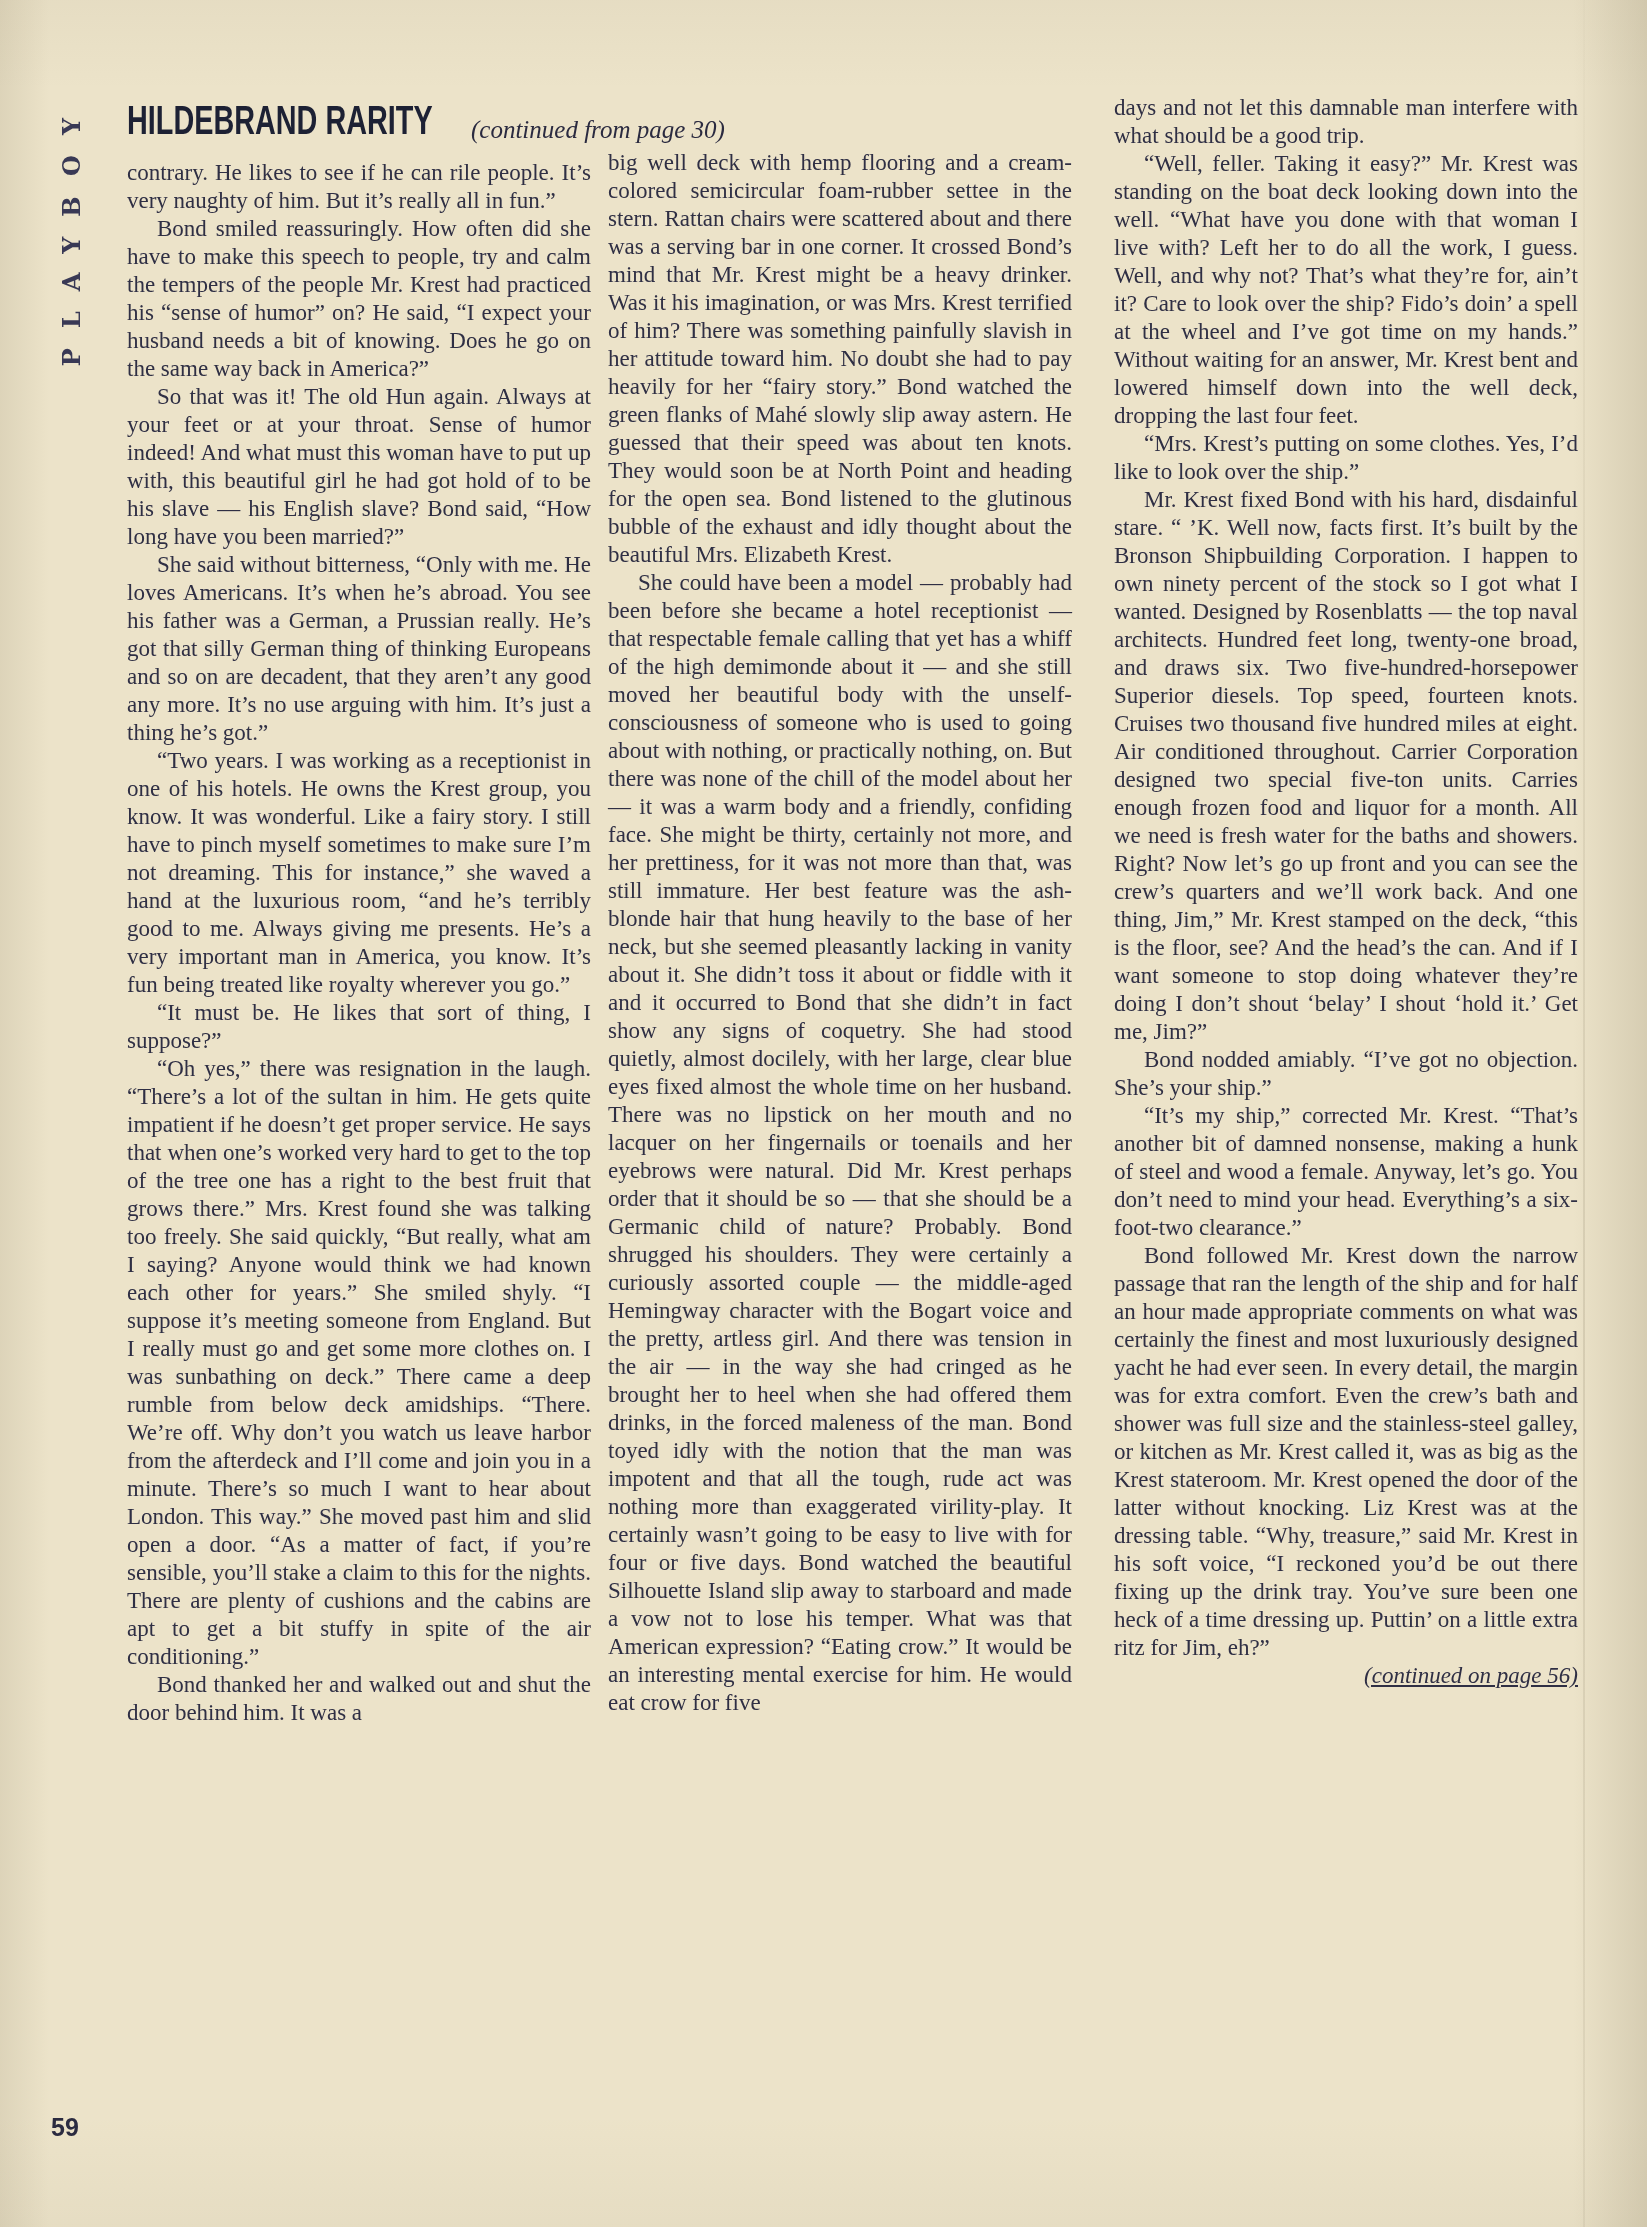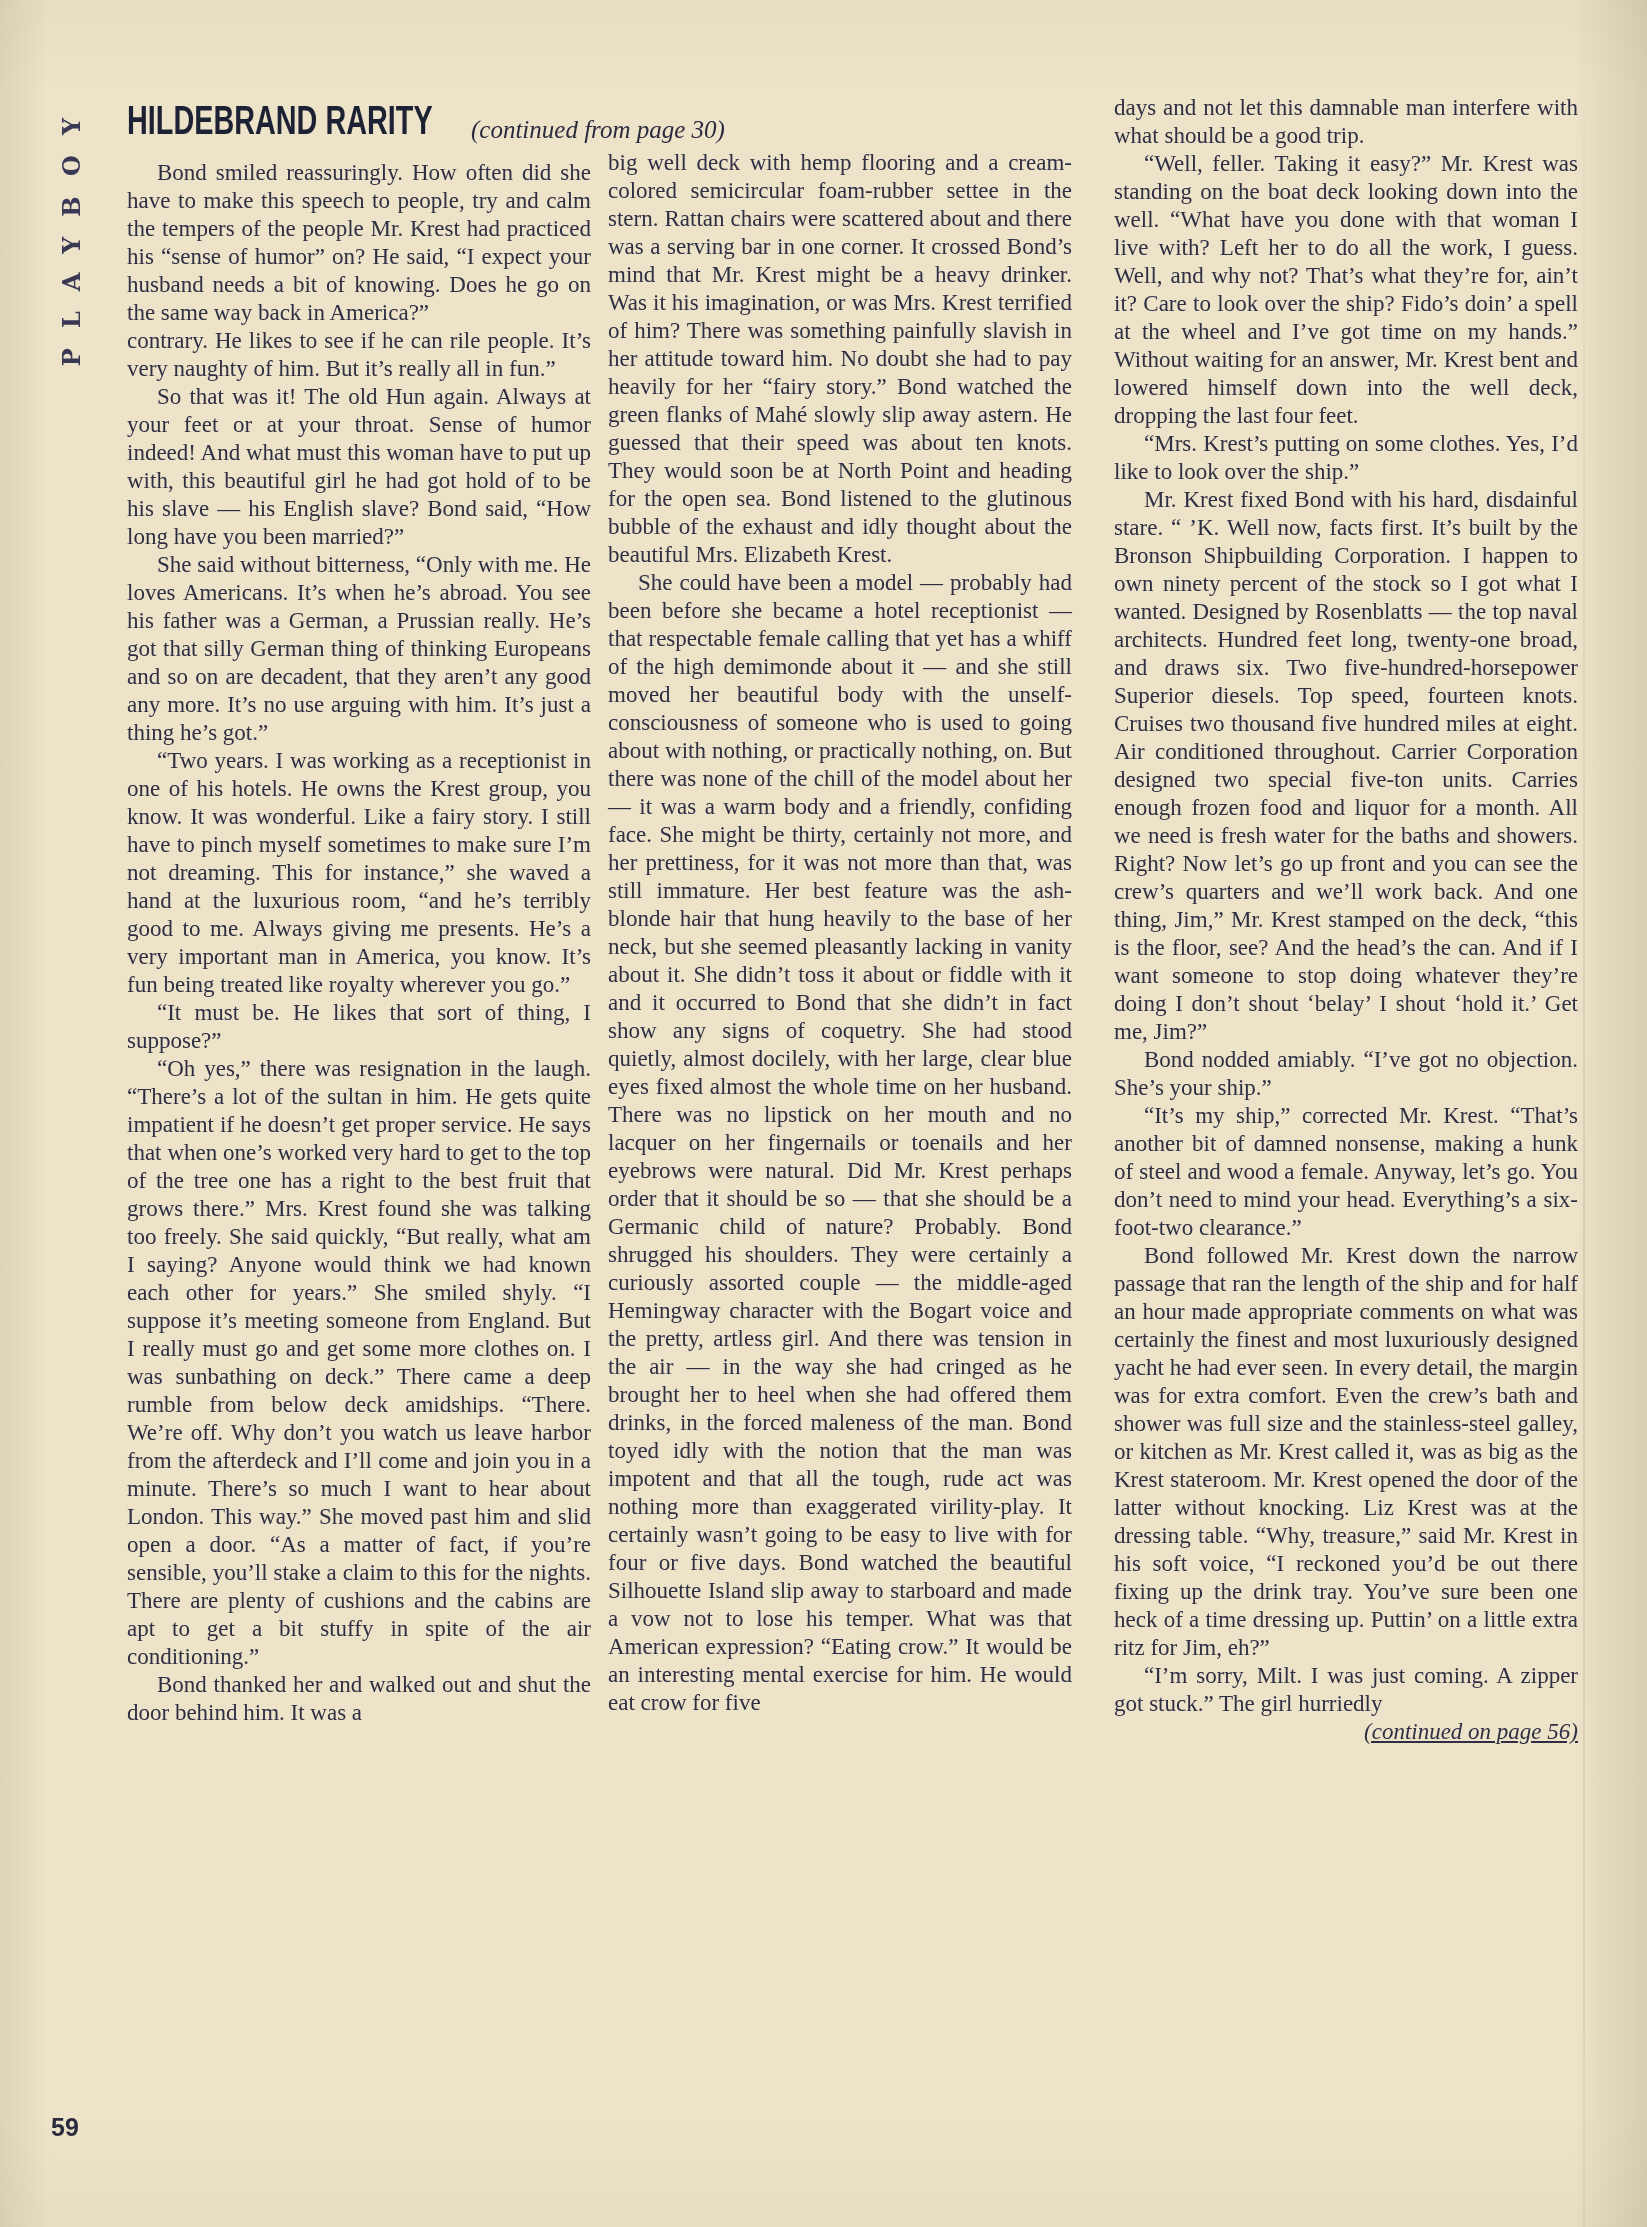--- a/index.html
+++ b/index.html
@@ -61,22 +61,22 @@
 
 <div id="page">
 
   <div class="playboy">PLAYBOY</div>
 
   <h1 class="title">HILDEBRAND RARITY</h1>
 
   <span class="contFrom">(continued from page 30)</span>
 
   <div class="col col1">
+      <p class="para">contrary. He likes to see if he can rile people. It’s very naughty of him. But it’s really all in fun.”</p>
       <p class="para ind">Bond smiled reassuringly. How often did she have to make this speech to people, try and calm the tempers of the people Mr. Krest had practiced his “sense of humor” on? He said, “I expect your husband needs a bit of knowing. Does he go on the same way back in America?”</p>
-      <p class="para">contrary. He likes to see if he can rile people. It’s very naughty of him. But it’s really all in fun.”</p>
       <p class="para ind">So that was it! The old Hun again. Always at your feet or at your throat. Sense of humor indeed! And what must this woman have to put up with, this beautiful girl he had got hold of to be his slave — his English slave? Bond said, “How long have you been married?”</p>
       <p class="para ind">She said without bitterness, “Only with me. He loves Americans. It’s when he’s abroad. You see his father was a German, a Prussian really. He’s got that silly German thing of thinking Europeans and so on are decadent, that they aren’t any good any more. It’s no use arguing with him. It’s just a thing he’s got.”</p>
       <p class="para ind">“Two years. I was working as a receptionist in one of his hotels. He owns the Krest group, you know. It was wonderful. Like a fairy story. I still have to pinch myself sometimes to make sure I’m not dreaming. This for instance,” she waved a hand at the luxurious room, “and he’s terribly good to me. Always giving me presents. He’s a very important man in America, you know. It’s fun being treated like royalty wherever you go.”</p>
       <p class="para ind">“It must be. He likes that sort of thing, I suppose?”</p>
       <p class="para ind">“Oh yes,” there was resignation in the laugh. “There’s a lot of the sultan in him. He gets quite impatient if he doesn’t get proper service. He says that when one’s worked very hard to get to the top of the tree one has a right to the best fruit that grows there.” Mrs. Krest found she was talking too freely. She said quickly, “But really, what am I saying? Anyone would think we had known each other for years.” She smiled shyly. “I suppose it’s meeting someone from England. But I really must go and get some more clothes on. I was sunbathing on deck.” There came a deep rumble from below deck amidships. “There. We’re off. Why don’t you watch us leave harbor from the afterdeck and I’ll come and join you in a minute. There’s so much I want to hear about London. This way.” She moved past him and slid open a door. “As a matter of fact, if you’re sensible, you’ll stake a claim to this for the nights. There are plenty of cushions and the cabins are apt to get a bit stuffy in spite of the air conditioning.”</p>
       <p class="para ind">Bond thanked her and walked out and shut the door behind him. It was a</p>
     </div>
 
   <div class="col col2">
       <p class="para">big well deck with hemp flooring and a cream-colored semicircular foam-rubber settee in the stern. Rattan chairs were scattered about and there was a serving bar in one corner. It crossed Bond’s mind that Mr. Krest might be a heavy drinker. Was it his imagination, or was Mrs. Krest terrified of him? There was something painfully slavish in her attitude toward him. No doubt she had to pay heavily for her “fairy story.” Bond watched the green flanks of Mahé slowly slip away astern. He guessed that their speed was about ten knots. They would soon be at North Point and heading for the open sea. Bond listened to the glutinous bubble of the exhaust and idly thought about the beautiful Mrs. Elizabeth Krest.</p>
@@ -84,21 +84,20 @@
     </div>
 
   <div class="col col3">
       <p class="para">days and not let this damnable man interfere with what should be a good trip.</p>
       <p class="para ind">“Well, feller. Taking it easy?” Mr. Krest was standing on the boat deck looking down into the well. “What have you done with that woman I live with? Left her to do all the work, I guess. Well, and why not? That’s what they’re for, ain’t it? Care to look over the ship? Fido’s doin’ a spell at the wheel and I’ve got time on my hands.” Without waiting for an answer, Mr. Krest bent and lowered himself down into the well deck, dropping the last four feet.</p>
       <p class="para ind">“Mrs. Krest’s putting on some clothes. Yes, I’d like to look over the ship.”</p>
       <p class="para ind">Mr. Krest fixed Bond with his hard, disdainful stare. “ ’K. Well now, facts first. It’s built by the Bronson Shipbuilding Corporation. I happen to own ninety percent of the stock so I got what I wanted. Designed by Rosenblatts — the top naval architects. Hundred feet long, twenty-one broad, and draws six. Two five-hundred-horsepower Superior diesels. Top speed, fourteen knots. Cruises two thousand five hundred miles at eight. Air conditioned throughout. Carrier Corporation designed two special five-ton units. Carries enough frozen food and liquor for a month. All we need is fresh water for the baths and showers. Right? Now let’s go up front and you can see the crew’s quarters and we’ll work back. And one thing, Jim,” Mr. Krest stamped on the deck, “this is the floor, see? And the head’s the can. And if I want someone to stop doing whatever they’re doing I don’t shout ‘belay’ I shout ‘hold it.’ Get me, Jim?”</p>
       <p class="para ind">Bond nodded amiably. “I’ve got no objection. She’s your ship.”</p>
       <p class="para ind">“It’s my ship,” corrected Mr. Krest. “That’s another bit of damned nonsense, making a hunk of steel and wood a female. Anyway, let’s go. You don’t need to mind your head. Everything’s a six-foot-two clearance.”</p>
       <p class="para ind">Bond followed Mr. Krest down the narrow passage that ran the length of the ship and for half an hour made appropriate comments on what was certainly the finest and most luxuriously designed yacht he had ever seen. In every detail, the margin was for extra comfort. Even the crew’s bath and shower was full size and the stainless-steel galley, or kitchen as Mr. Krest called it, was as big as the Krest stateroom. Mr. Krest opened the door of the latter without knocking. Liz Krest was at the dressing table. “Why, treasure,” said Mr. Krest in his soft voice, “I reckoned you’d be out there fixing up the drink tray. You’ve sure been one heck of a time dressing up. Puttin’ on a little extra ritz for Jim, eh?”</p>
-      <p class="para ind">“I’m sorry, Milt. I was just coming. A zipper got stuck.” The girl hurriedly</p>
       <p class="para it right">(continued on page 56)</p>
     </div>
 
   <div class="pageNum">59</div>
 
   <div class="crease"></div>
 
 </div>
 
 

